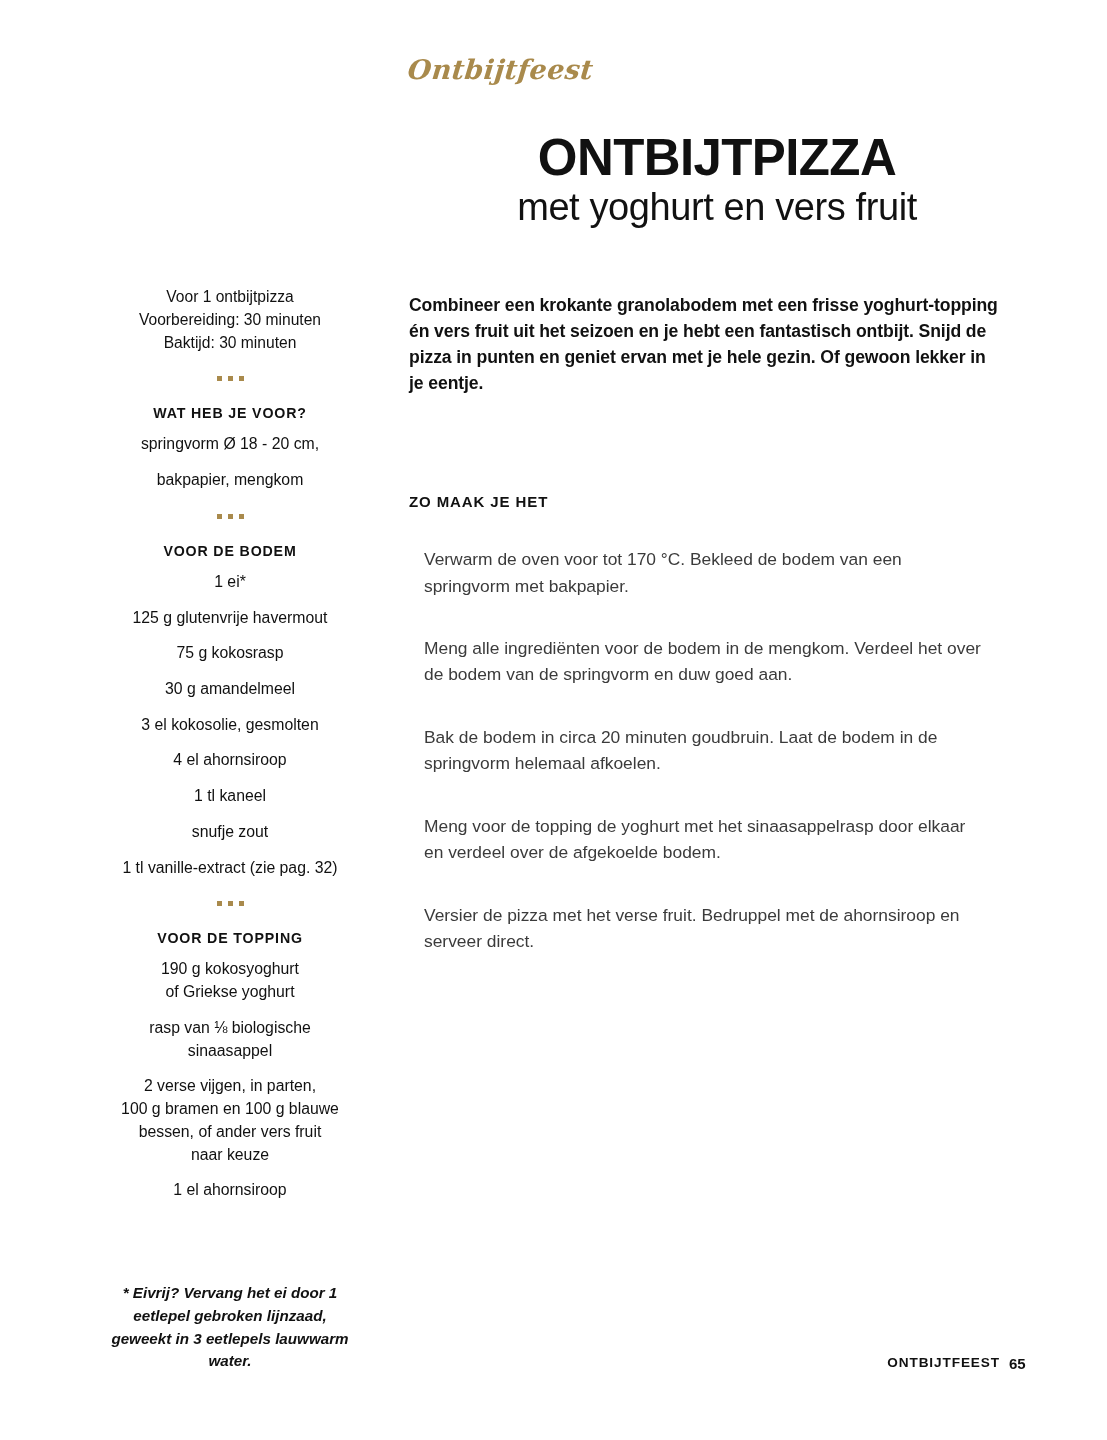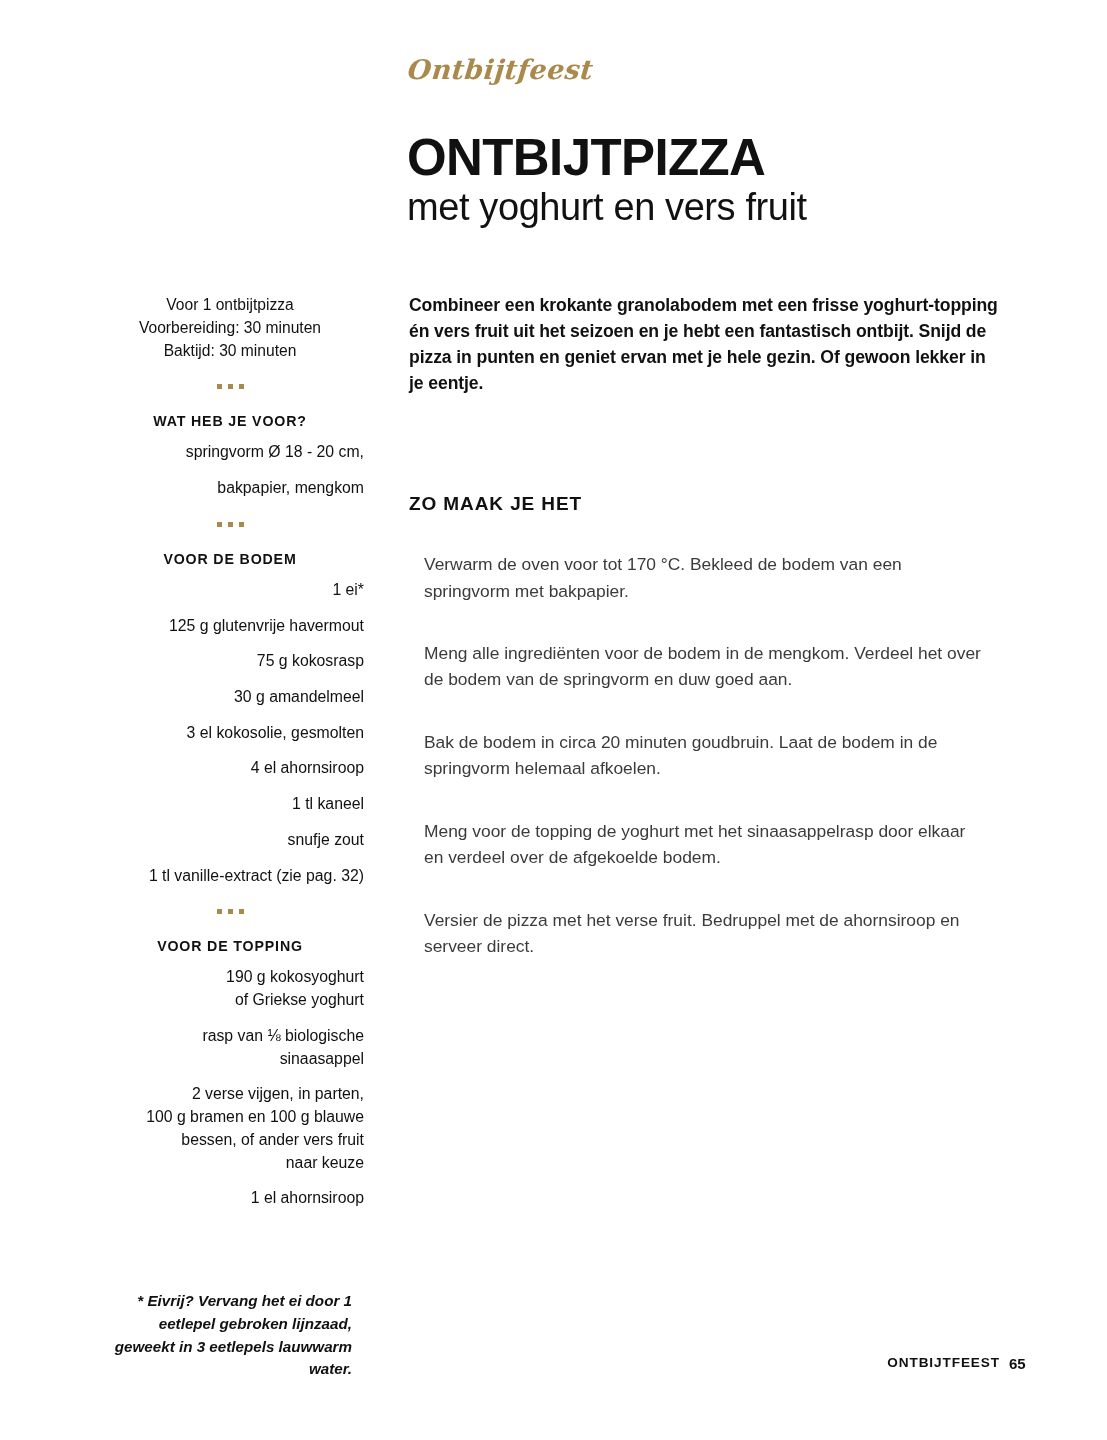--- a/index.html
+++ b/index.html
@@ -35,20 +35,21 @@
     color: #A98A4C;
     transform: skewX(-6deg);
   }
 
   
   .title-block {
     position: absolute;
     left: 407px;
     top: 132px;
     width: 620px;
+    text-align: center;
   }
   .title-main {
     font-size: 51px;
     font-weight: bold;
     letter-spacing: -0.6px;
     line-height: 1.0;
     color: #111111;
     margin: 0;
   }
   .title-sub {
@@ -69,42 +70,42 @@
   }
   .intro {
     font-size: 17.6px;
     font-weight: bold;
     line-height: 1.48;
     color: #111111;
     letter-spacing: -0.1px;
     margin: 0;
   }
   .method-head {
-    font-size: 19px;
+    font-size: 15px;
     font-weight: bold;
     letter-spacing: 0.9px;
     color: #111111;
     margin: 0;
     padding-top: 97px;
   }
   .method-step {
     font-size: 17.4px;
     font-weight: normal;
     line-height: 1.52;
     color: #3b3b3b;
     margin: 15px;
     padding-top: 21px;
   }
   .method-step:first-of-type { padding-top: 26px; }
 
   
   .left-col {
     position: absolute;
     left: 96px;
-    top: 294px;
+    top: 286px;
     width: 268px;
     text-align: center;
   }
   .meta-line {
     font-size: 15.6px;
     line-height: 1.46;
     color: #111111;
     margin: 0;
   }
   .dots {
@@ -128,33 +129,31 @@
     font-weight: bold;
     letter-spacing: 0.85px;
     color: #111111;
     margin: 0 0 12px 0;
   }
   .ing {
     font-size: 15.8px;
     line-height: 1.44;
     color: #111111;
     margin: 0 0 13px 0;
-    text-align: right;
   }
   .ing:last-child { margin-bottom: 0; }
 
   .note {
     font-size: 15.2px;
     font-style: italic;
     font-weight: bold;
     line-height: 1.5;
     color: #111111;
     margin: 12px;
     padding-top: 67px;
-    text-align: right;
   }
 
   
   .footer {
     position: absolute;
     left: 0;
     top: 1355px;
     width: 1107px;
   }
   .footer-label {

